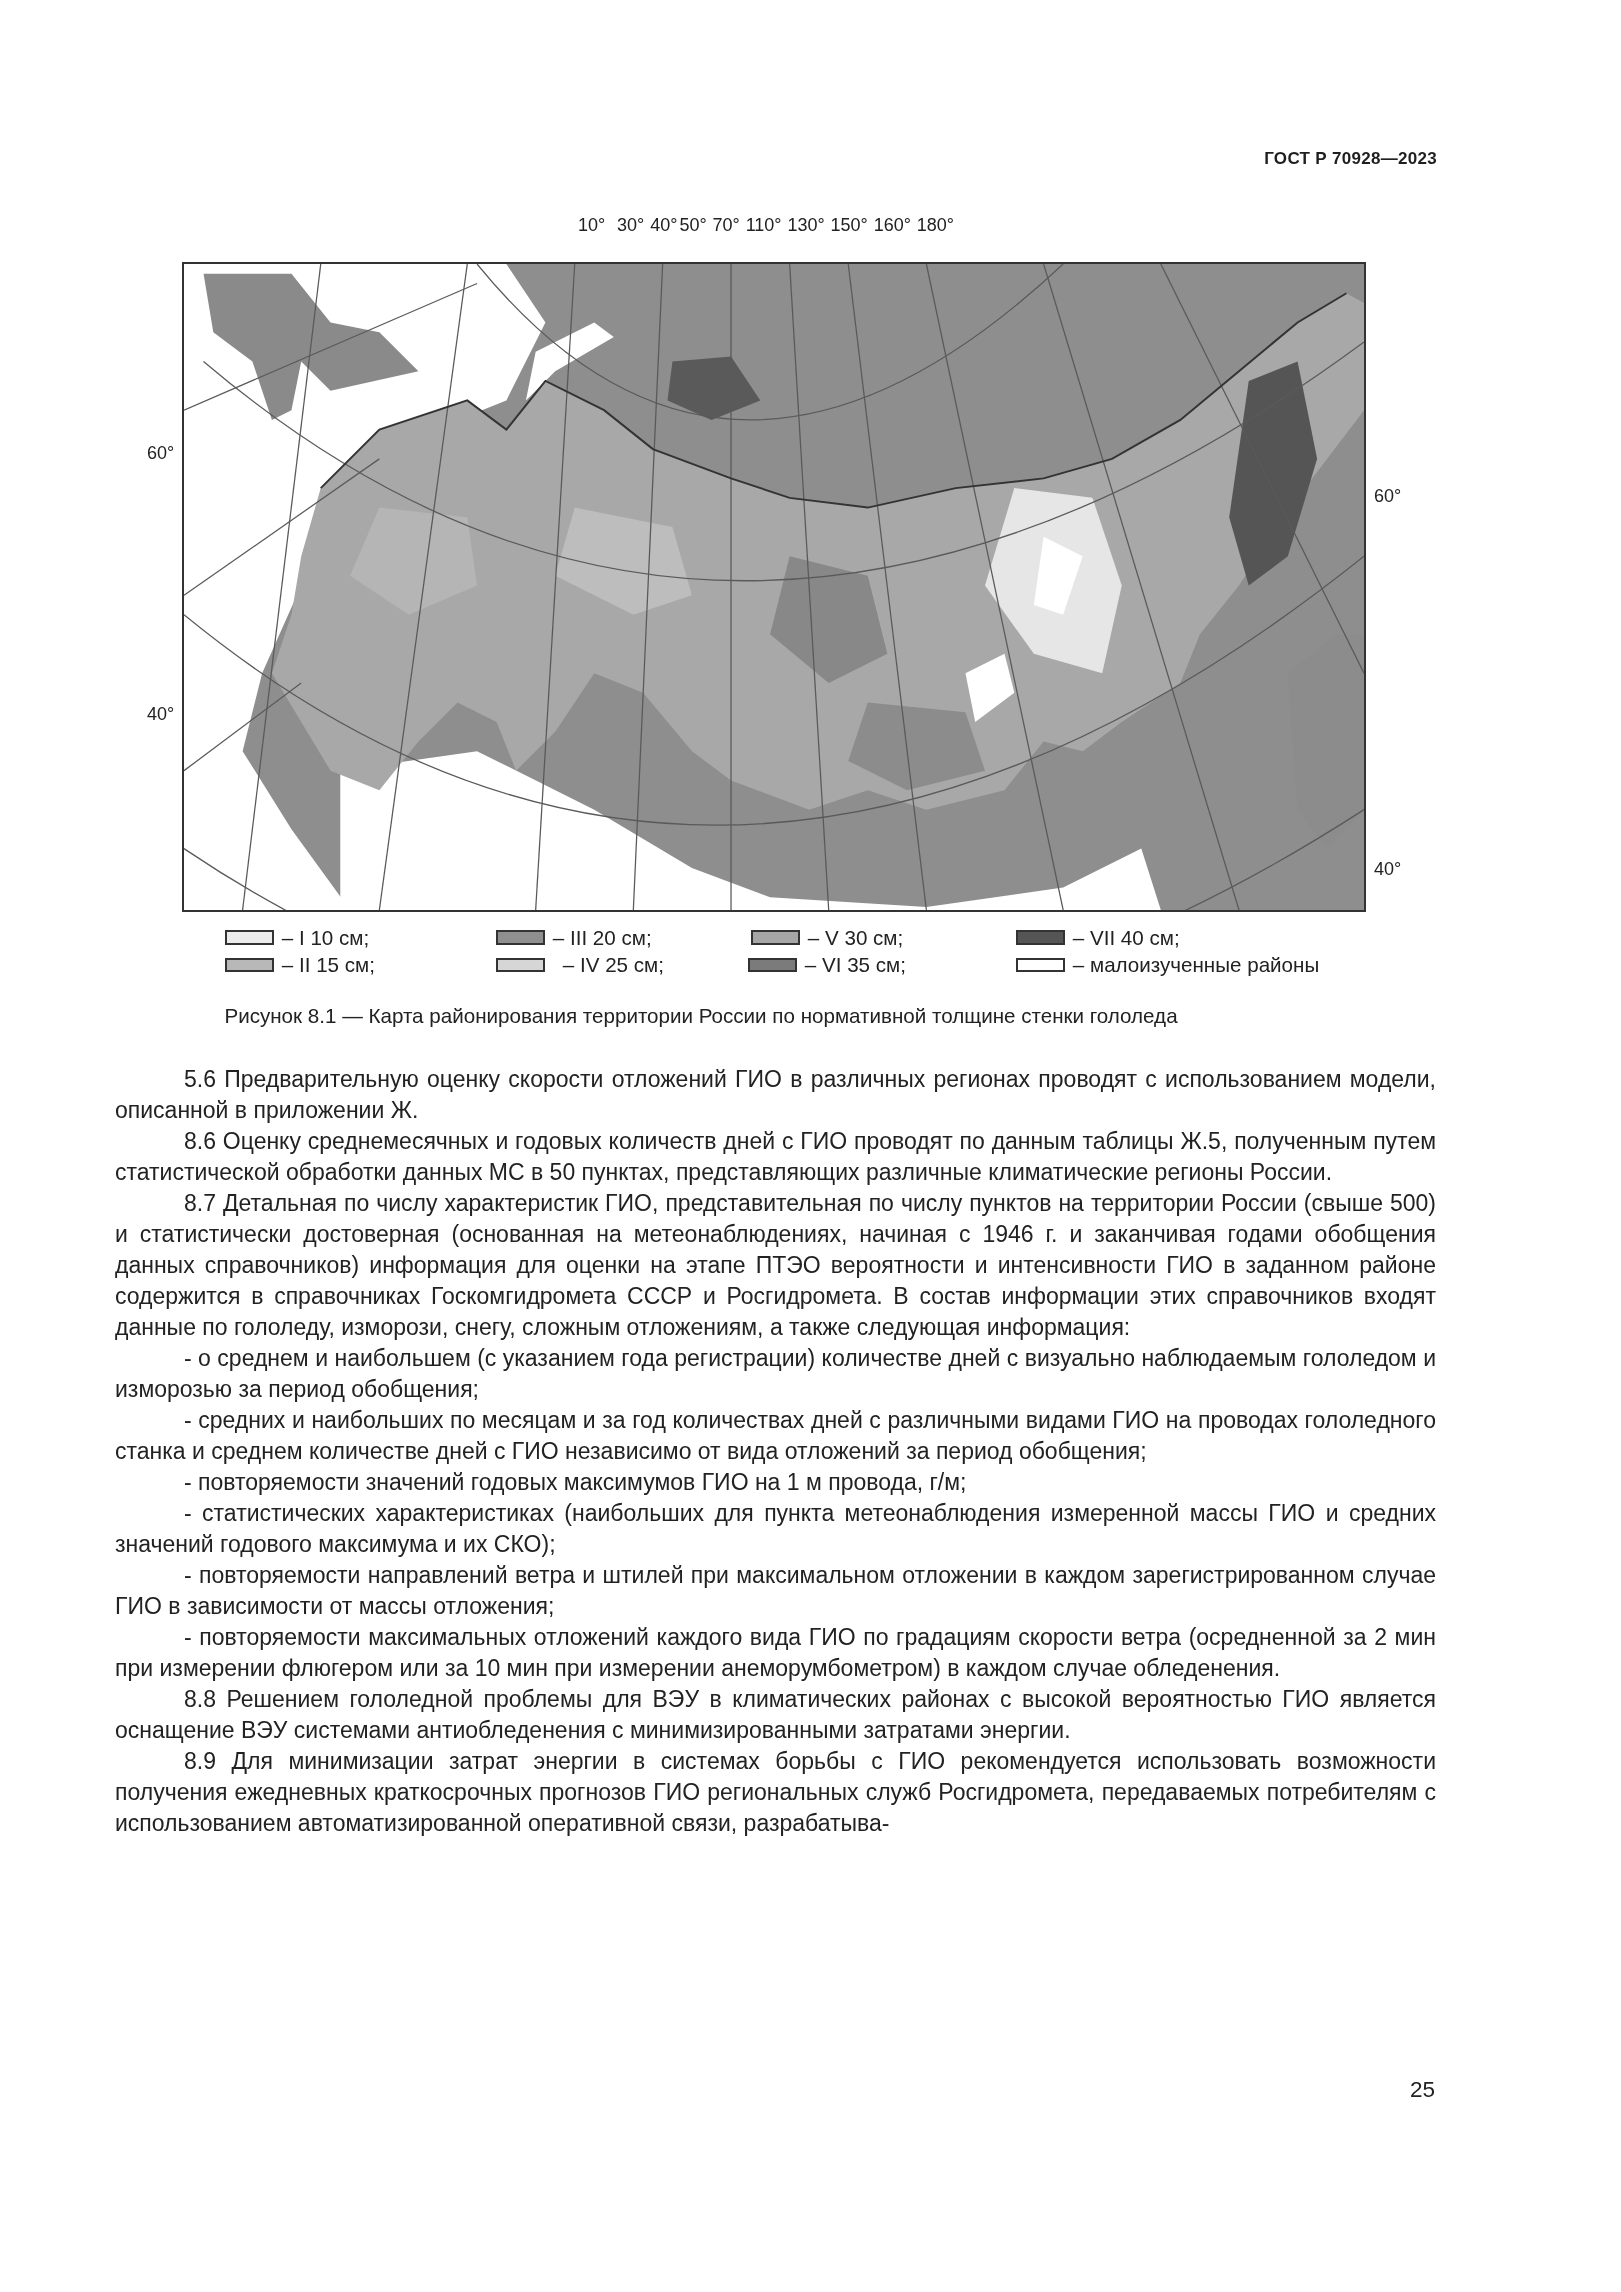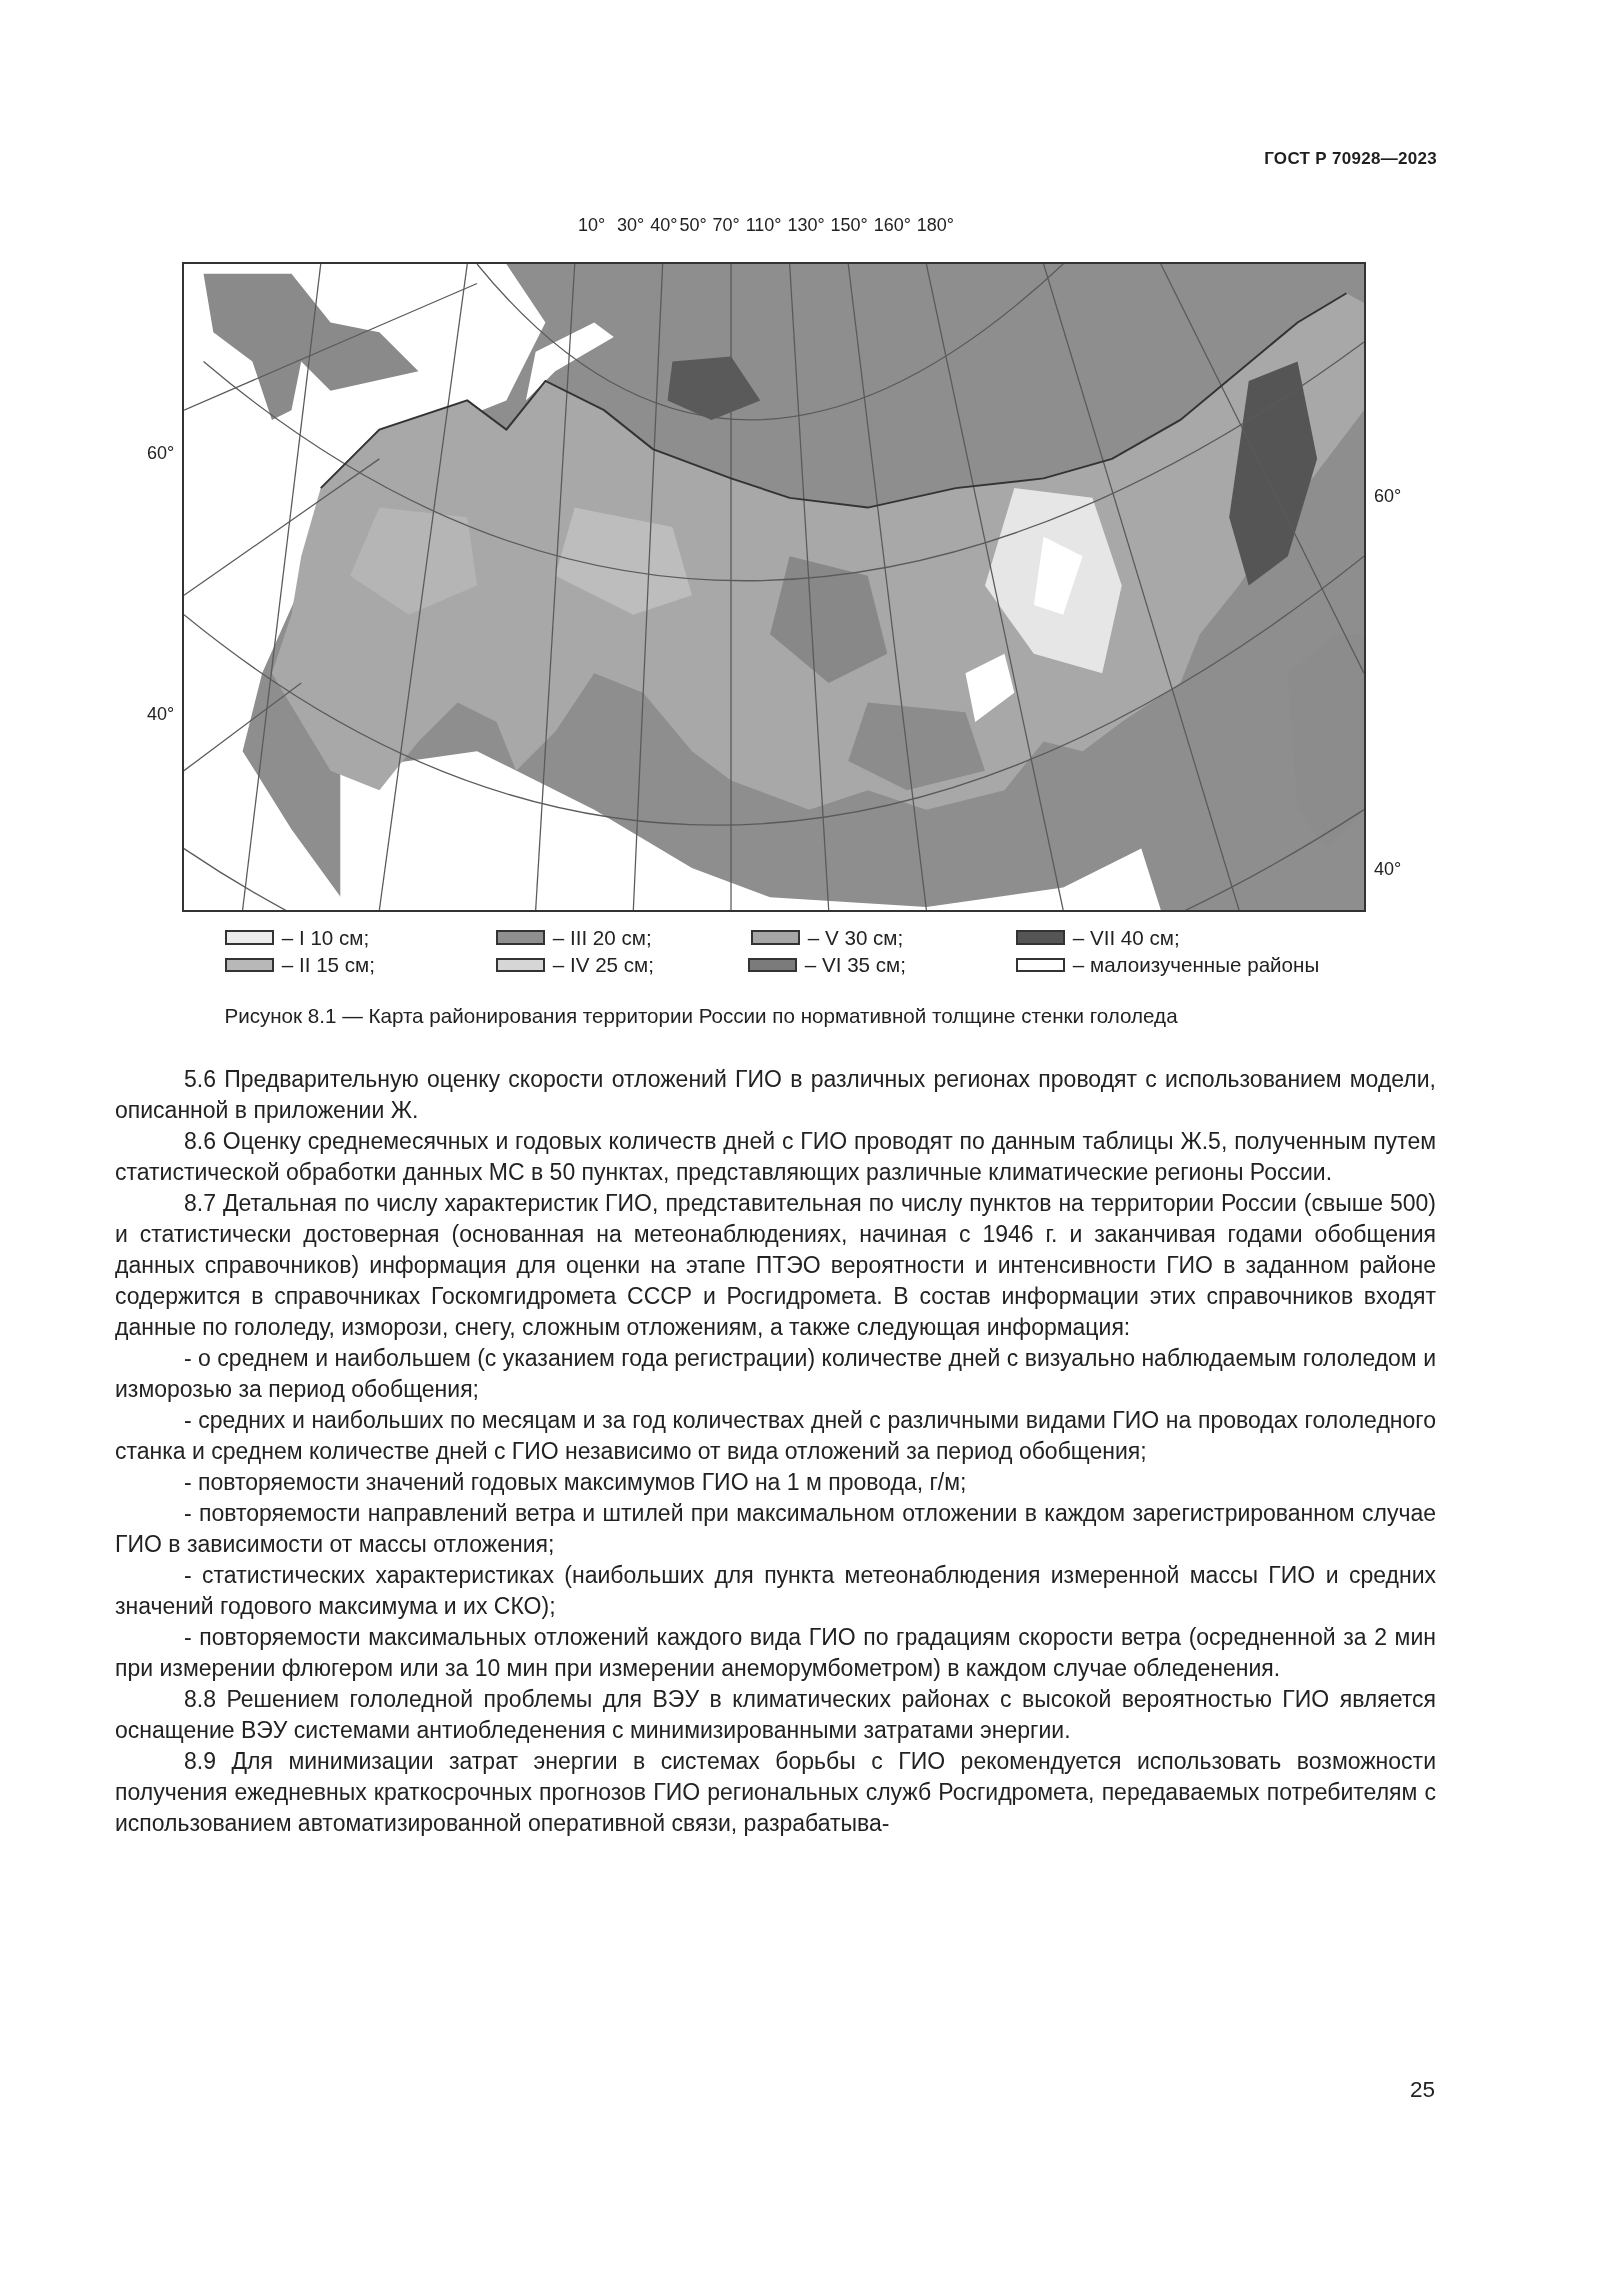--- a/index.html
+++ b/index.html
@@ -87,21 +87,21 @@
     <span>– I 10 см;</span>
   </div>
   <div class="legend-item" style="left:0; top:27.4px;">
     <div class="swatch" style="background: rgb(184, 184, 184);"></div>
     <span>– II 15 см;</span>
   </div>
   <div class="legend-item" style="left:271px; top:0;text-align:center;">
     <div class="swatch" style="background: rgb(143, 143, 143);"></div>
     <span>– III 20 см;</span>
   </div>
-  <div class="legend-item" style="left:271px; top:27.4px;">
+  <div class="legend-item" style="left:271px; top:27.4px;gap:10px;">
     <div class="swatch" style="background: rgb(214, 214, 214);"></div>
     <span>– IV 25 см;</span>
   </div>
   <div class="legend-item" style="left:526px; top:0;">
     <div class="swatch" style="background: rgb(166, 166, 166);"></div>
     <span>– V 30 см;</span>
   </div>
   <div class="legend-item" style="left:523px; top:27.4px;">
     <div class="swatch" style="background: rgb(123, 123, 123);"></div>
     <span>– VI 35 см;</span>
@@ -118,21 +118,21 @@
 
 <div class="caption">Рисунок 8.1 — Карта районирования территории России по нормативной толщине стенки гололеда</div>
 
 <div class="body-text" id="body-text">
     <p class="ind">5.6  Предварительную оценку скорости отложений ГИО в различных регионах проводят с использованием модели, описанной в приложении Ж.</p>
     <p class="ind">8.6  Оценку среднемесячных и годовых количеств дней с ГИО проводят по данным таблицы Ж.5, полученным путем статистической обработки данных МС в 50 пунктах, представляющих различные климатические регионы России.</p>
     <p class="ind">8.7  Детальная по числу характеристик ГИО, представительная по числу пунктов на территории России (свыше 500) и статистически достоверная (основанная на метеонаблюдениях, начиная с 1946 г. и заканчивая годами обобщения данных справочников) информация для оценки на этапе ПТЭО вероятности и интенсивности ГИО в заданном районе содержится в справочниках Госкомгидромета СССР и Росгидромета. В состав информации этих справочников входят данные по гололеду, изморози, снегу, сложным отложениям, а также следующая информация:</p>
     <p class="ind">- о среднем и наибольшем (с указанием года регистрации) количестве дней с визуально наблюдаемым гололедом и изморозью за период обобщения;</p>
     <p class="ind">- средних и наибольших по месяцам и за год количествах дней с различными видами ГИО на проводах гололедного станка и среднем количестве дней с ГИО независимо от вида отложений за период обобщения;</p>
     <p class="ind">- повторяемости значений годовых максимумов ГИО на 1 м провода, г/м;</p>
+    <p class="ind">- статистических характеристиках (наибольших для пункта метеонаблюдения измеренной массы ГИО и средних значений годового максимума и их СКО);</p>
     <p class="ind">- повторяемости направлений ветра и штилей при максимальном отложении в каждом зарегистрированном случае ГИО в зависимости от массы отложения;</p>
-    <p class="ind">- статистических характеристиках (наибольших для пункта метеонаблюдения измеренной массы ГИО и средних значений годового максимума и их СКО);</p>
     <p class="ind">- повторяемости максимальных отложений каждого вида ГИО по градациям скорости ветра (осредненной за 2 мин при измерении флюгером или за 10 мин при измерении анеморумбометром) в каждом случае обледенения.</p>
     <p class="ind">8.8  Решением гололедной проблемы для ВЭУ в климатических районах с высокой вероятностью ГИО является оснащение ВЭУ системами антиобледенения с минимизированными затратами энергии.</p>
     <p class="ind">8.9  Для минимизации затрат энергии в системах борьбы с ГИО рекомендуется использовать возможности получения ежедневных краткосрочных прогнозов ГИО региональных служб Росгидромета, передаваемых потребителям с использованием автоматизированной оперативной связи, разрабатыва-</p>
   </div>
 
 <div class="page-number">25</div>
 
 
 </body></html>

